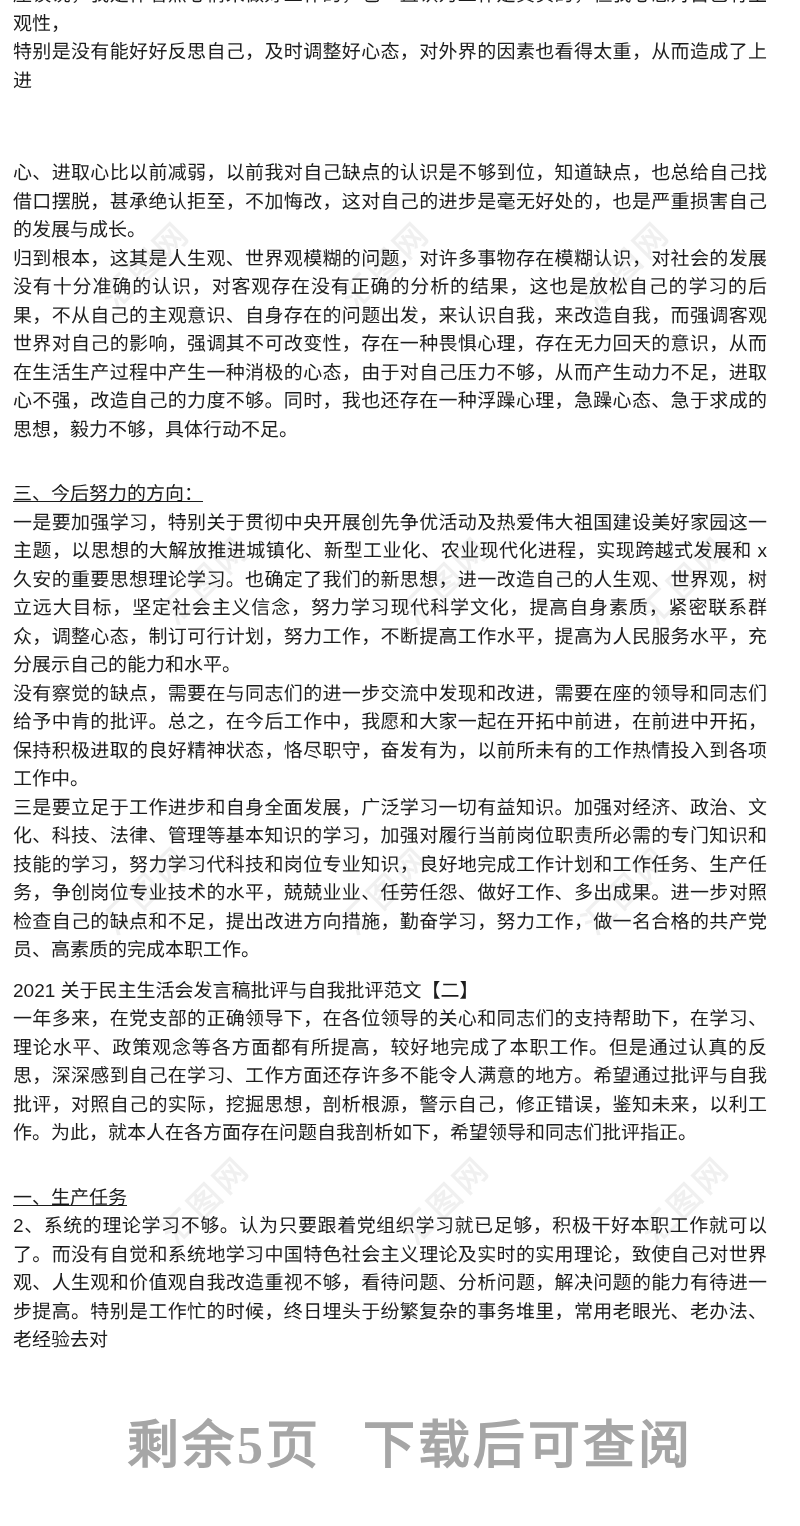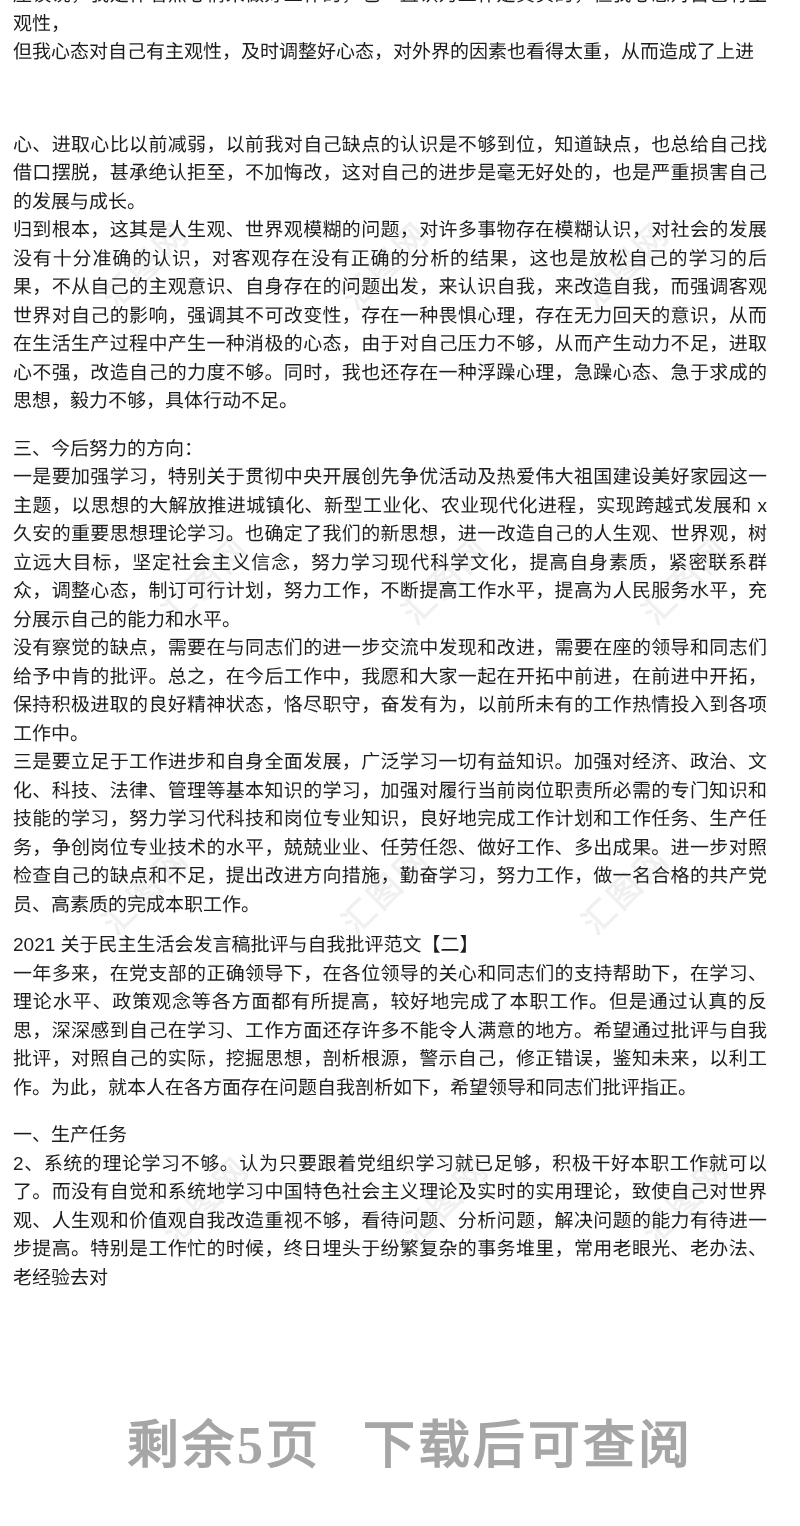--- a/index.html
+++ b/index.html
@@ -37,21 +37,21 @@
     z-index: 1;
     color: #1c1c1c;
     font-size: 19px;
     line-height: 28.5px;
     text-align: justify;
     word-break: break-all;
   }
   .doc-body p { margin: 0; }
   .doc-body p.clip-first { margin-top: -19px; }
   .doc-body p.gap-lg   { margin-top: 64px;   }
-  .doc-body p.gap-1    { margin-top: 19px; }
+  .doc-body p.gap-1    { margin-top: 36px; text-decoration: underline; }
   .doc-body p.gap-title{ margin-top: 12px;   }
   
   .footer-note {
     position: absolute;
     left: 0;
     top: 1414px;
     width: 100%;
     z-index: 1;
     text-align: center;
     line-height: 64px;
@@ -80,21 +80,21 @@
       <div class="watermark" style="left: 90px; top: 865px;">汇图网</div>
       <div class="watermark" style="left: 330px; top: 865px;">汇图网</div>
       <div class="watermark" style="left: 570px; top: 865px;">汇图网</div>
       <div class="watermark" style="left: 150px; top: 1175px;">汇图网</div>
       <div class="watermark" style="left: 390px; top: 1175px;">汇图网</div>
       <div class="watermark" style="left: 630px; top: 1175px;">汇图网</div>
     </div>
 
   <div class="doc-body">
       <p class="clip-first">座谈说，我是怀着热心情来做好工作的，也一直认为工作是真实的，但我心态对自己有主观性，</p>
-      <p>但我心态对自己有主观性，及时调整好心态，对外界的因素也看得太重，从而造成了上进</p>
+      <p>特别是没有能好好反思自己，及时调整好心态，对外界的因素也看得太重，从而造成了上进</p>
       <p class="gap-lg">心、进取心比以前减弱，以前我对自己缺点的认识是不够到位，知道缺点，也总给自己找借口摆脱，甚承绝认拒至，不加悔改，这对自己的进步是毫无好处的，也是严重损害自己的发展与成长。</p>
       <p>归到根本，这其是人生观、世界观模糊的问题，对许多事物存在模糊认识，对社会的发展没有十分准确的认识，对客观存在没有正确的分析的结果，这也是放松自己的学习的后果，不从自己的主观意识、自身存在的问题出发，来认识自我，来改造自我，而强调客观世界对自己的影响，强调其不可改变性，存在一种畏惧心理，存在无力回天的意识，从而在生活生产过程中产生一种消极的心态，由于对自己压力不够，从而产生动力不足，进取心不强，改造自己的力度不够。同时，我也还存在一种浮躁心理，急躁心态、急于求成的思想，毅力不够，具体行动不足。</p>
       <p class="gap-1">三、今后努力的方向：</p>
       <p>一是要加强学习，特别关于贯彻中央开展创先争优活动及热爱伟大祖国建设美好家园这一主题，以思想的大解放推进城镇化、新型工业化、农业现代化进程，实现跨越式发展和 x 久安的重要思想理论学习。也确定了我们的新思想，进一改造自己的人生观、世界观，树立远大目标，坚定社会主义信念，努力学习现代科学文化，提高自身素质，紧密联系群众，调整心态，制订可行计划，努力工作，不断提高工作水平，提高为人民服务水平，充分展示自己的能力和水平。</p>
       <p>没有察觉的缺点，需要在与同志们的进一步交流中发现和改进，需要在座的领导和同志们给予中肯的批评。总之，在今后工作中，我愿和大家一起在开拓中前进，在前进中开拓，保持积极进取的良好精神状态，恪尽职守，奋发有为，以前所未有的工作热情投入到各项工作中。</p>
       <p>三是要立足于工作进步和自身全面发展，广泛学习一切有益知识。加强对经济、政治、文化、科技、法律、管理等基本知识的学习，加强对履行当前岗位职责所必需的专门知识和技能的学习，努力学习代科技和岗位专业知识，良好地完成工作计划和工作任务、生产任务，争创岗位专业技术的水平，兢兢业业、任劳任怨、做好工作、多出成果。进一步对照检查自己的缺点和不足，提出改进方向措施，勤奋学习，努力工作，做一名合格的共产党员、高素质的完成本职工作。</p>
       <p class="gap-title">2021 关于民主生活会发言稿批评与自我批评范文【二】</p>
       <p>一年多来，在党支部的正确领导下，在各位领导的关心和同志们的支持帮助下，在学习、理论水平、政策观念等各方面都有所提高，较好地完成了本职工作。但是通过认真的反思，深深感到自己在学习、工作方面还存许多不能令人满意的地方。希望通过批评与自我批评，对照自己的实际，挖掘思想，剖析根源，警示自己，修正错误，鉴知未来，以利工作。为此，就本人在各方面存在问题自我剖析如下，希望领导和同志们批评指正。</p>
       <p class="gap-1">一、生产任务</p>
       <p>2、系统的理论学习不够。认为只要跟着党组织学习就已足够，积极干好本职工作就可以了。而没有自觉和系统地学习中国特色社会主义理论及实时的实用理论，致使自己对世界观、人生观和价值观自我改造重视不够，看待问题、分析问题，解决问题的能力有待进一步提高。特别是工作忙的时候，终日埋头于纷繁复杂的事务堆里，常用老眼光、老办法、老经验去对</p>

